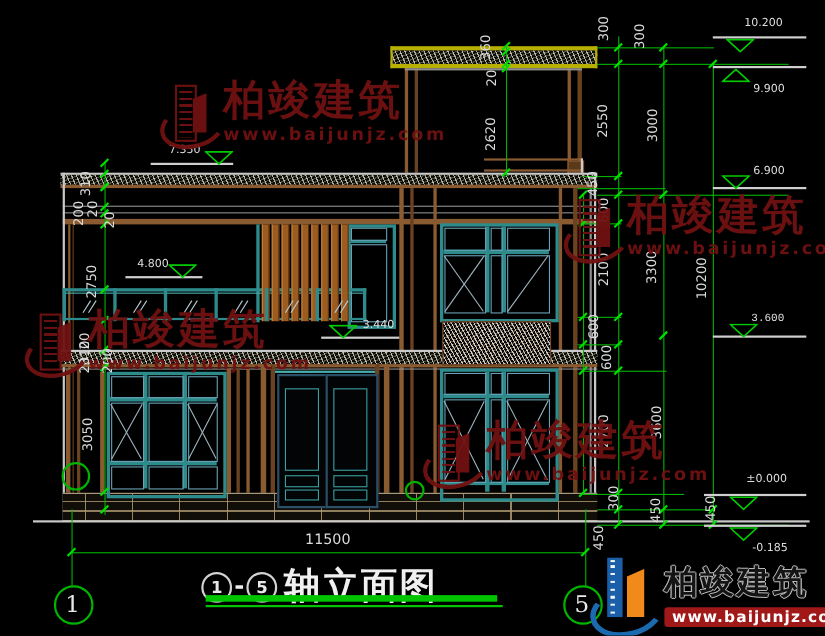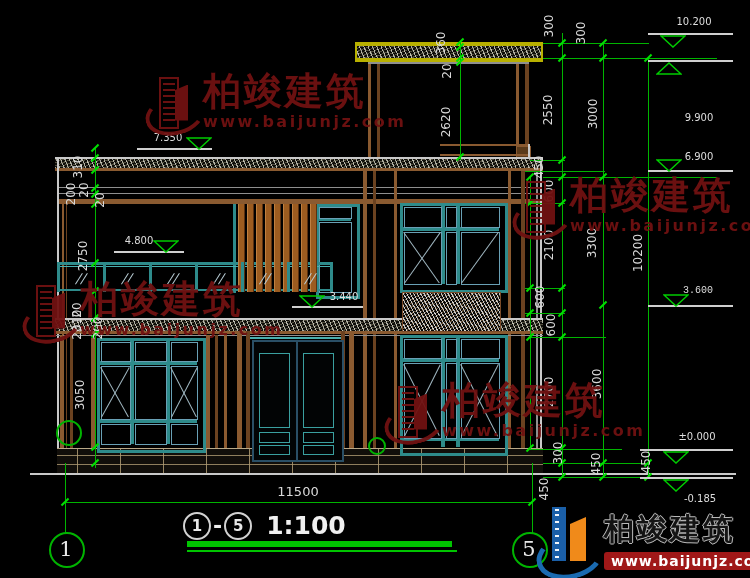--- a/index.html
+++ b/index.html
@@ -76,21 +76,21 @@
 <div id="root">
 
   <div id="titlebar">
     <span class="tcirc">
         <span>1</span>
       </span>
     <span style="font-size:22px;font-weight:bold;margin:0 2px;">-</span>
     <span class="tcirc">
         <span>5</span>
       </span>
-    <span id="title-scale">1:100</span>
+    <span id="title-main">轴立面图</span>
   </div>
   <div class="abs" style="left:187px;top:541px;width:265px;height:6px;background:#00c400;"></div>
   <div class="abs" style="left:187px;top:550px;width:270px;height:2px;background:#00c400;"></div>
 
   <div class="abs gc" style="left:49px;top:532px;width:32px;height:32px;"></div>
   <div class="axnum" style="left:66px;top:549px;">1</div>
   <div class="abs gc" style="left:512px;top:532px;width:32px;height:32px;"></div>
   <div class="axnum" style="left:529px;top:549px;">5</div>
 
   <div id="logo">
@@ -356,21 +356,21 @@
     <div class="abs lvltxt" style="left: 344px; top: 296px;">3.440</div>
     <div class="abs " style="left: 299px; top: 293px; width: 26px; height: 13px;"><svg width="26" height="13">
         <path d="M1 1 H25 L13 12 Z" fill="none" stroke="#00cc00" stroke-width="1.5"></path>
       </svg></div>
     <div class="abs lvlline" style="left: 648px; top: 33px; width: 85px; height: 1.5px;"></div>
     <div class="abs lvltxt" style="left: 694px; top: 21px;">10.200</div>
     <div class="abs " style="left: 660px; top: 33px; width: 26px; height: 13px;"><svg width="26" height="13">
         <path d="M1 1 H25 L13 12 Z" fill="none" stroke="#00cc00" stroke-width="1.5"></path>
       </svg></div>
     <div class="abs lvlline" style="left: 648px; top: 60px; width: 85px; height: 1.5px;"></div>
-    <div class="abs lvltxt" style="left: 699px; top: 81px; margin-top: 36px;">9.900</div>
+    <div class="abs lvltxt" style="left: 699px; top: 81px;">9.900</div>
     <div class="abs " style="left: 656px; top: 60px; width: 26px; height: 13px;"><svg width="26" height="13">
         <path d="M1 12 H25 L13 1 Z" fill="none" stroke="#00cc00" stroke-width="1.5"></path>
       </svg></div>
     <div class="abs lvlline" style="left: 648px; top: 170px; width: 85px; height: 1.5px;"></div>
     <div class="abs lvltxt" style="left: 699px; top: 156px;">6.900</div>
     <div class="abs " style="left: 656px; top: 157px; width: 26px; height: 13px;"><svg width="26" height="13">
         <path d="M1 1 H25 L13 12 Z" fill="none" stroke="#00cc00" stroke-width="1.5"></path>
       </svg></div>
     <div class="abs lvlline" style="left: 648px; top: 305px; width: 85px; height: 1.5px;"></div>
     <div class="abs lvltxt" style="left: 698px; top: 290px; font-family: Liberation Mono, monospace;">3.600</div>

